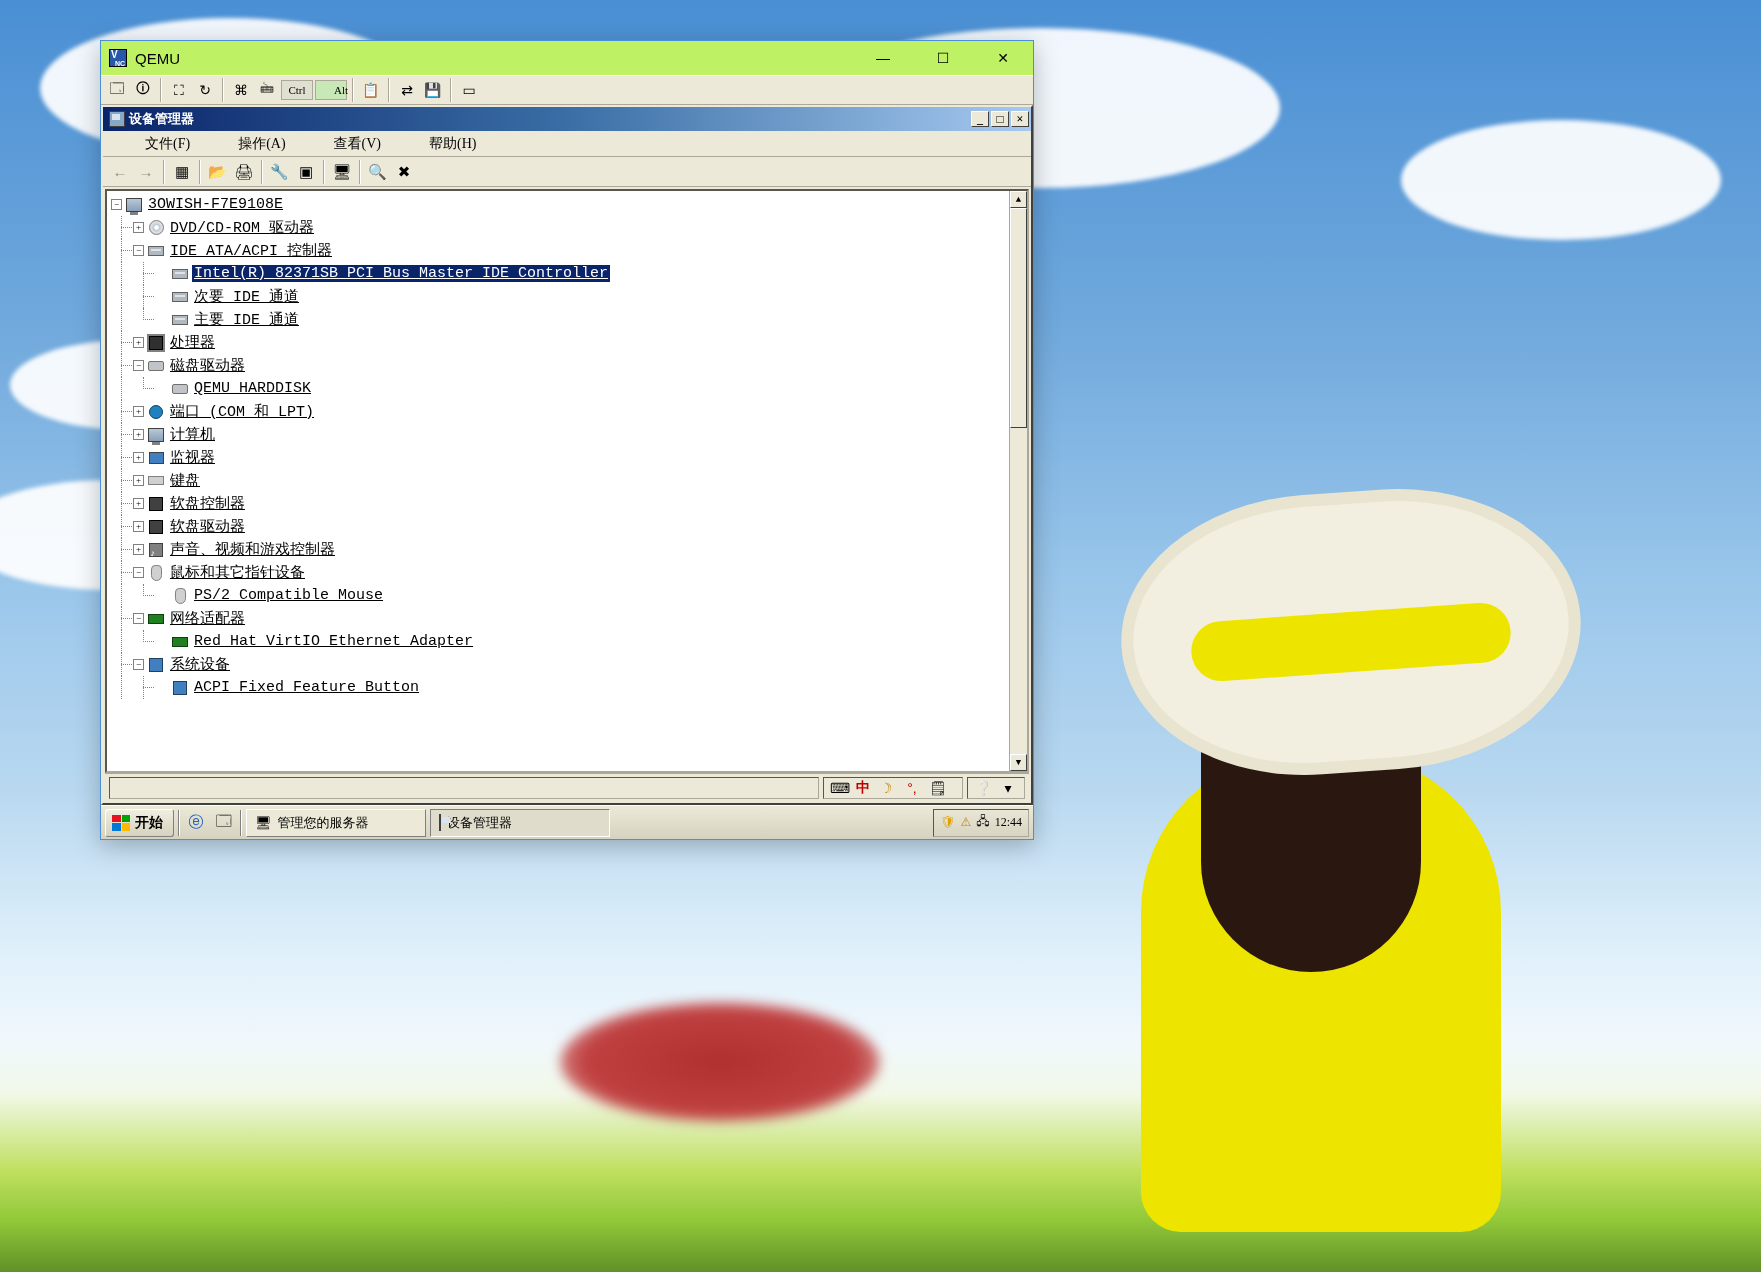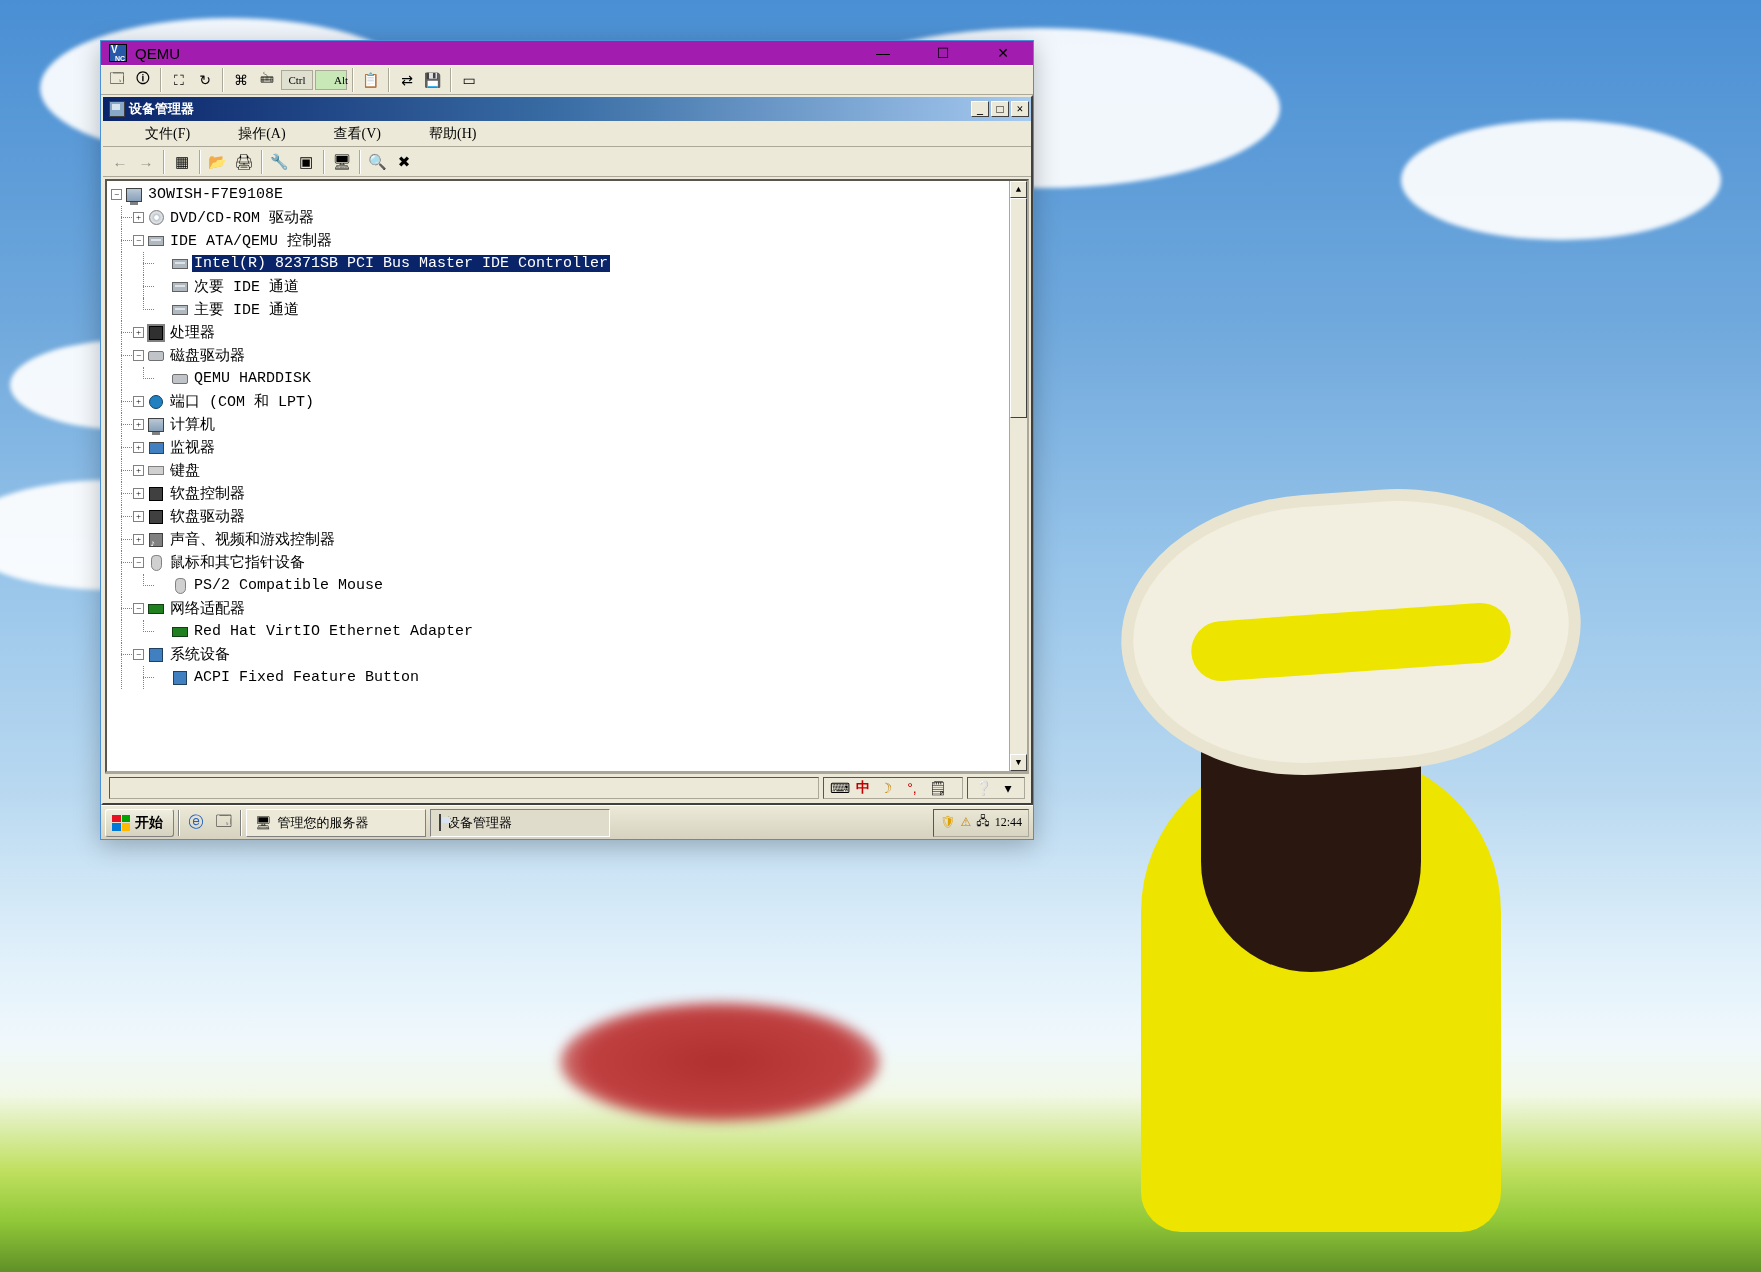--- a/index.html
+++ b/index.html
@@ -21,21 +21,21 @@
 .hat { position:absolute; top:80px; right:120px; width:460px; height:280px; background:#F3EFE0; border-radius:50%/60%; border:12px solid #E8E4D0; transform:rotate(-4deg); }
 .hat-band { position:absolute; top:200px; right:190px; width:320px; height:60px; background:#EDE500; border-radius:40px; transform:rotate(-4deg); }
 .torso { position:absolute; bottom:0; right:200px; width:360px; height:480px; background:#EDE500; border-radius:160px 160px 40px 40px; }
 .hair { position:absolute; top:260px; right:280px; width:220px; height:300px; background:#2A1810; border-radius:80px 80px 120px 120px; }
 .arm1 { position:absolute; top:160px; right:400px; width:60px; height:180px; background:#E8C098; border-radius:30px; transform:rotate(-25deg); }
 .arm2 { position:absolute; top:160px; right:240px; width:60px; height:180px; background:#E8C098; border-radius:30px; transform:rotate(25deg); }
 .shadow { position:absolute; bottom:150px; left:560px; width:320px; height:120px; background: radial-gradient(ellipse, #B03030 0%, #C04040 60%, transparent 90%); border-radius:50%; filter:blur(6px); }
 
 
 .vnc-window { position:absolute; top:40px; left:100px; width:934px; height:800px; background:#fff; border:1px solid #4A90D9; box-shadow:0 6px 24px rgba(0,0,0,.25); display:flex; flex-direction:column; }
-.vnc-titlebar { height:24px; background:#a21caf; display:flex; align-items:center; padding-left:8px; }
+.vnc-titlebar { height:34px; background:#bef264; display:flex; align-items:center; padding-left:8px; }
 .vnc-icon { width:18px; height:18px; background:#2858A8; position:relative; margin-right:8px; border:1px solid #000; }
 .vnc-icon::before { content:"V"; position:absolute; top:-1px; left:1px; font:bold 10px sans-serif; color:#fff; }
 .vnc-icon::after { content:"NC"; position:absolute; bottom:-1px; right:1px; font:bold 7px sans-serif; color:#fff; }
 .vnc-title { font-size:15px; color:#000; }
 .vnc-winctrl { margin-left:auto; display:flex; }
 .vnc-btn { width:60px; height:36px; display:flex; align-items:center; justify-content:center; font-size:14px; cursor:pointer; }
 .vnc-toolbar { height:30px; background:#ECE9D8; border-top:1px solid #fff; border-bottom:1px solid #ACA899; display:flex; align-items:center; padding:0 4px; gap:2px; }
 .vt-sep { width:2px; height:24px; border-left:1px solid #ACA899; border-right:1px solid #fff; margin:0 3px; }
 .vt-btn { width:24px; height:24px; display:flex; align-items:center; justify-content:center; cursor:pointer; font-size:14px; }
 .vt-key { width:32px; height:20px; font:11px Tahoma; display:flex; align-items:center; justify-content:center; border:1px solid #ACA899; background:#E0E0D0; cursor:pointer; }
@@ -65,21 +65,21 @@
 .tree-row { height:23px; display:flex; align-items:center; white-space:nowrap; cursor:pointer; }
 .indent { display:inline-block; height:23px; position:relative; }
 .dots-v { background-image: linear-gradient(to bottom, #808080 1px, transparent 1px); background-size: 1px 2px; background-repeat: repeat-y; background-position: center top; width:1px; height:100%; display:inline-block; vertical-align:top; }
 .conn { width:22px; height:23px; position:relative; display:inline-block; }
 .conn::before { content:""; position:absolute; left:10px; top:0; height:100%; border-left:1px dotted #808080; }
 .conn::after { content:""; position:absolute; left:10px; top:11px; width:11px; border-top:1px dotted #808080; }
 .conn.last::before { height:12px; }
 .exp { width:11px; height:11px; border:1px solid #808080; background:#fff; font:9px/9px Tahoma; text-align:center; cursor:pointer; margin-right:2px; color:#000; display:inline-block; vertical-align:middle; }
 .spacer-exp { width:15px; display:inline-block; }
 .node-icon { width:18px; height:16px; display:inline-flex; align-items:center; justify-content:center; margin:0 3px 0 1px; font-size:14px; }
-.node-label { padding:0 2px; }
+.node-label { padding:0 2px;text-decoration:underline; }
 .node-label.selected { background:#0A246A; color:#fff; }
 .vscroll { position:absolute; top:0; right:0; bottom:0; width:18px; background:#ECE9D8; border-left:1px solid #ACA899; }
 .vs-btn { width:17px; height:17px; background:#ECE9D8; border:1px solid; border-color:#fff #404040 #404040 #fff; display:flex; align-items:center; justify-content:center; font-size:9px; cursor:pointer; }
 .vs-btn.down { position:absolute; bottom:0; }
 .vs-thumb { position:absolute; top:17px; left:0; width:17px; height:220px; background:#ECE9D8; border:1px solid; border-color:#fff #404040 #404040 #fff; }
 
 .dm-status { height:28px; background:#ECE9D8; border-top:1px solid #ACA899; display:flex; align-items:center; justify-content:flex-end; padding:0 4px; gap:4px; }
 .st-cell { height:22px; border:1px inset #ACA899; padding:0 6px; display:flex; align-items:center; font-size:14px; }
 .st-icon { width:20px; height:20px; display:flex; align-items:center; justify-content:center; font-size:14px; }
 
@@ -221,21 +221,21 @@
                   </span>
                 <span class="node-label">DVD/CD-ROM 驱动器</span>
               </div>
 
               <div class="tree-row">
                 <span class="conn"></span>
                 <span class="exp">−</span>
                 <span class="node-icon">
                     <span class="i-ide"></span>
                   </span>
-                <span class="node-label">IDE ATA/QEMU 控制器</span>
+                <span class="node-label">IDE ATA/ACPI 控制器</span>
               </div>
               <div class="tree-row">
                 <span class="indent" style="width:22px"><span class="dots-v" style="margin-left:10px"></span></span>
                 <span class="conn"></span>
                   <span class="spacer-exp"></span>
                 <span class="node-icon">
                     <span class="i-ide"></span>
                   </span>
                 <span class="node-label selected">Intel(R) 82371SB PCI Bus Master IDE Controller</span>
               </div>

